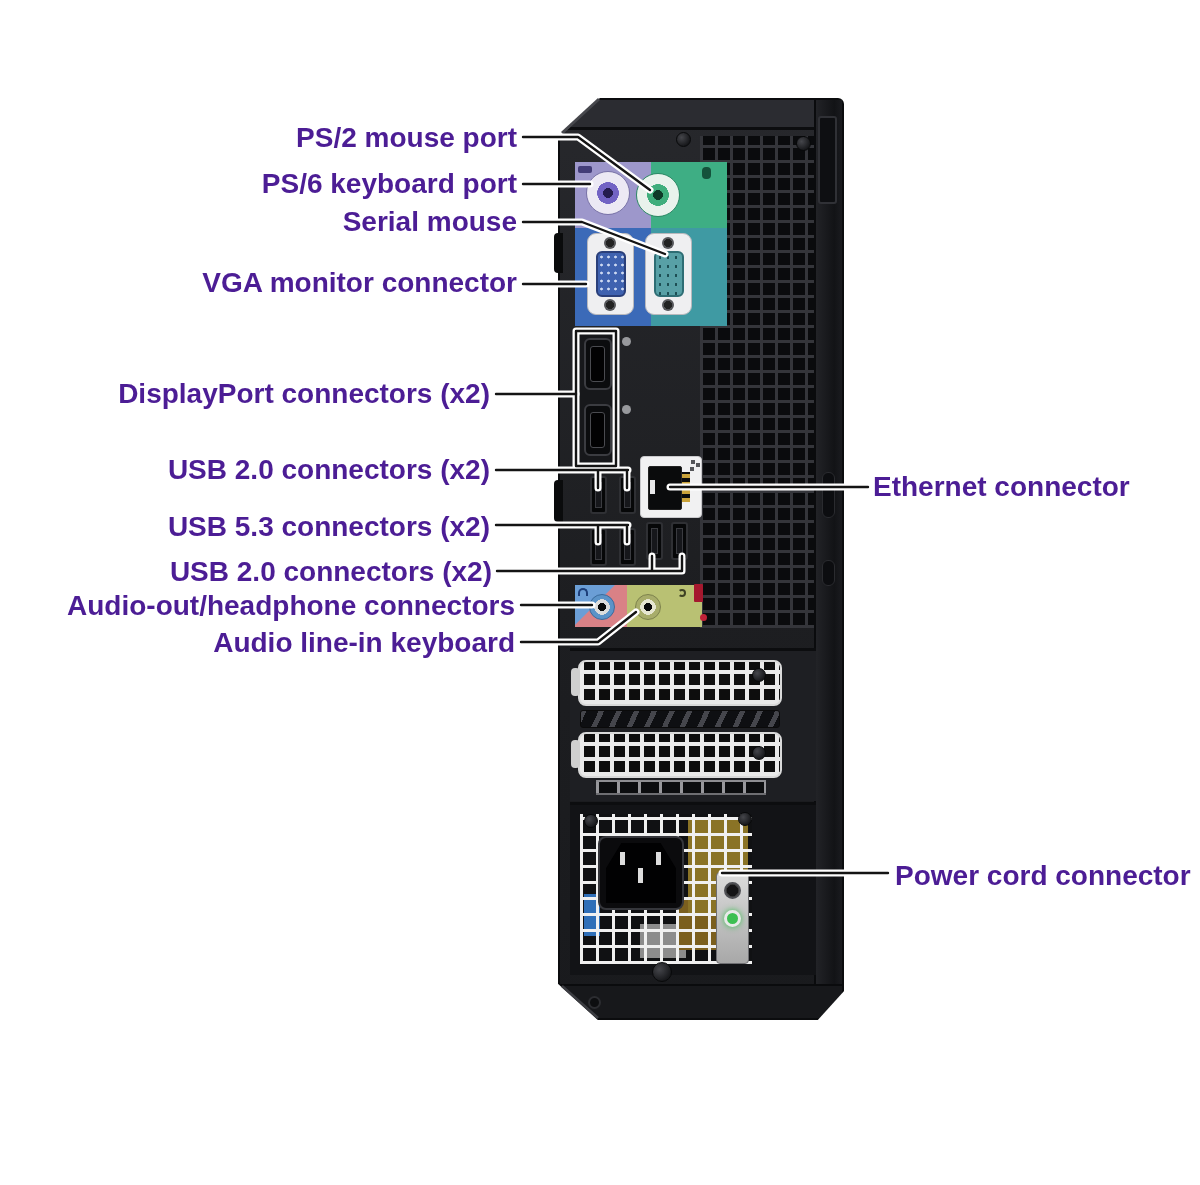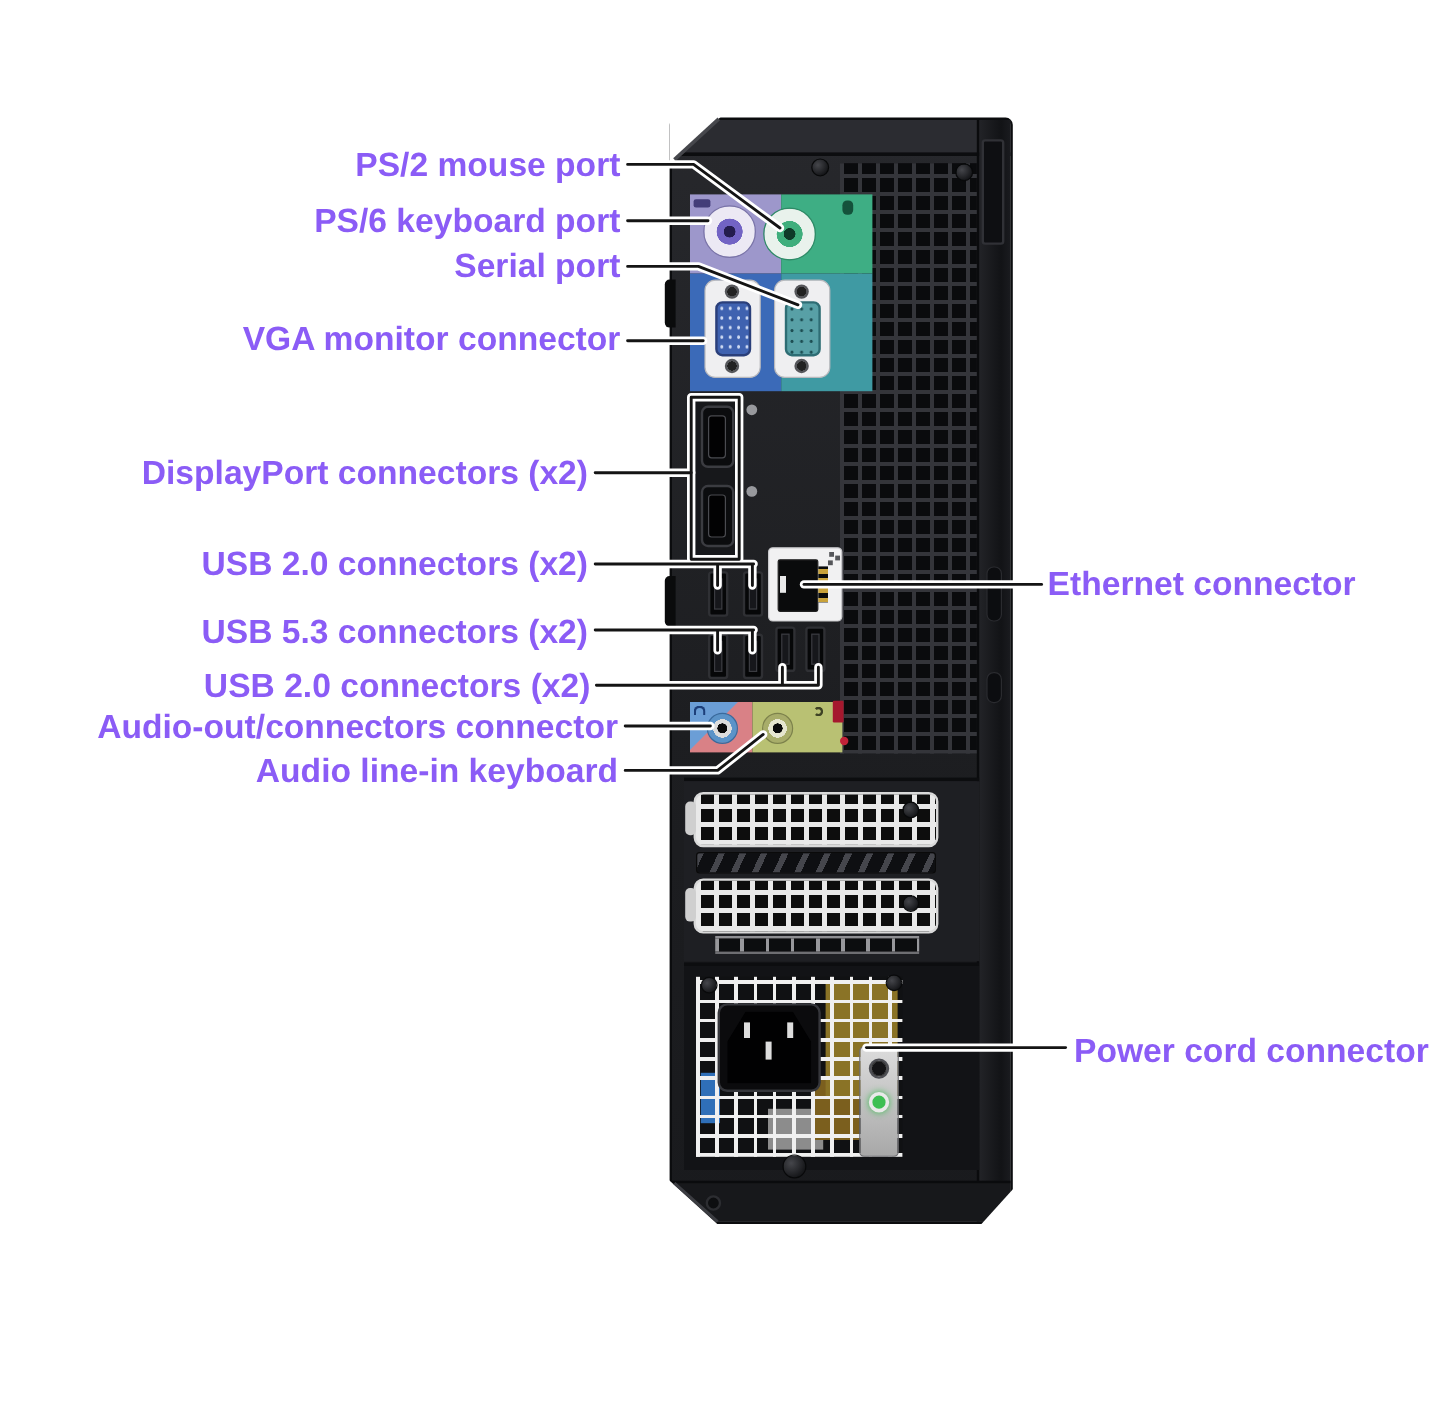--- a/index.html
+++ b/index.html
@@ -1,19 +1,19 @@
 <!DOCTYPE html>
 <html><head>
 <meta charset="utf-8">
 <style>
   html,body{margin:0;padding:0;background:#fff;}
   #stage{position:relative;width:1200px;height:1185px;background:#fff;overflow:hidden;
          font-family:"Liberation Sans",sans-serif;}
   #stage *{position:absolute;box-sizing:border-box;}
-  .lbl{font:600 28px/34px "Liberation Sans",sans-serif;color:#8b5cf6;white-space:nowrap;z-index:6;}
+  .lbl{font:600 28px/34px "Liberation Sans",sans-serif;color:#4c1d95;white-space:nowrap;z-index:6;}
   .screw{border-radius:50%;background:radial-gradient(circle at 35% 35%,#45464b,#17181b 72%);
          border:1px solid #08090a;}
   .usb{background:#060708;border:2px solid #2f3034;border-radius:3px;display:flex;
        align-items:center;justify-content:center;}
   .usb-slot{position:static;width:7px;height:26px;background:#16171b;border:1px solid #3a3b40;}
   .mesh-cover{background-color:#0d0d0d;
       background-image:repeating-linear-gradient(0deg,#e9e9e9 0 4px,transparent 4px 15px),
                        repeating-linear-gradient(90deg,#e9e9e9 0 4px,transparent 4px 15px);
       border:2px solid #d9d9d9;border-radius:8px;}
   svg{left:0;top:0;z-index:5;pointer-events:none;}
@@ -186,24 +186,24 @@
       <path d="M497,571 H682 M652,571 V556 M682,571 V556"></path>
       <path d="M521,605 H592"></path>
       <path d="M521,642 H598 L636,612"></path>
       <path d="M670,487 H868"></path>
       <path d="M722,873 H888"></path>
     </g>
   </svg>
 
   <div class="lbl" style="right:683px;top:121px;">PS/2 mouse port</div>
   <div class="lbl" style="right:683px;top:167px;">PS/6 keyboard port</div>
-  <div class="lbl" style="right:683px;top:205px;">Serial port</div>
+  <div class="lbl" style="right:683px;top:205px;">Serial mouse</div>
   <div class="lbl" style="right:683px;top:266px;">VGA monitor connector</div>
   <div class="lbl" style="right:710px;top:377px;">DisplayPort connectors (x2)</div>
   <div class="lbl" style="right:710px;top:453px;">USB 2.0 connectors (x2)</div>
   <div class="lbl" style="right:710px;top:510px;">USB 5.3 connectors (x2)</div>
   <div class="lbl" style="right:708px;top:555px;">USB 2.0 connectors (x2)</div>
-  <div class="lbl" style="right:685px;top:589px;">Audio-out/connectors connector</div>
+  <div class="lbl" style="right:685px;top:589px;">Audio-out/headphone connectors</div>
   <div class="lbl" style="right:685px;top:626px;">Audio line-in keyboard</div>
   <div class="lbl" style="left:895px;top:859px;">Power cord connector</div>
   <div class="lbl" style="left:873px;top:470px;">Ethernet connector</div>
 
 </div>
 
 </body></html>

